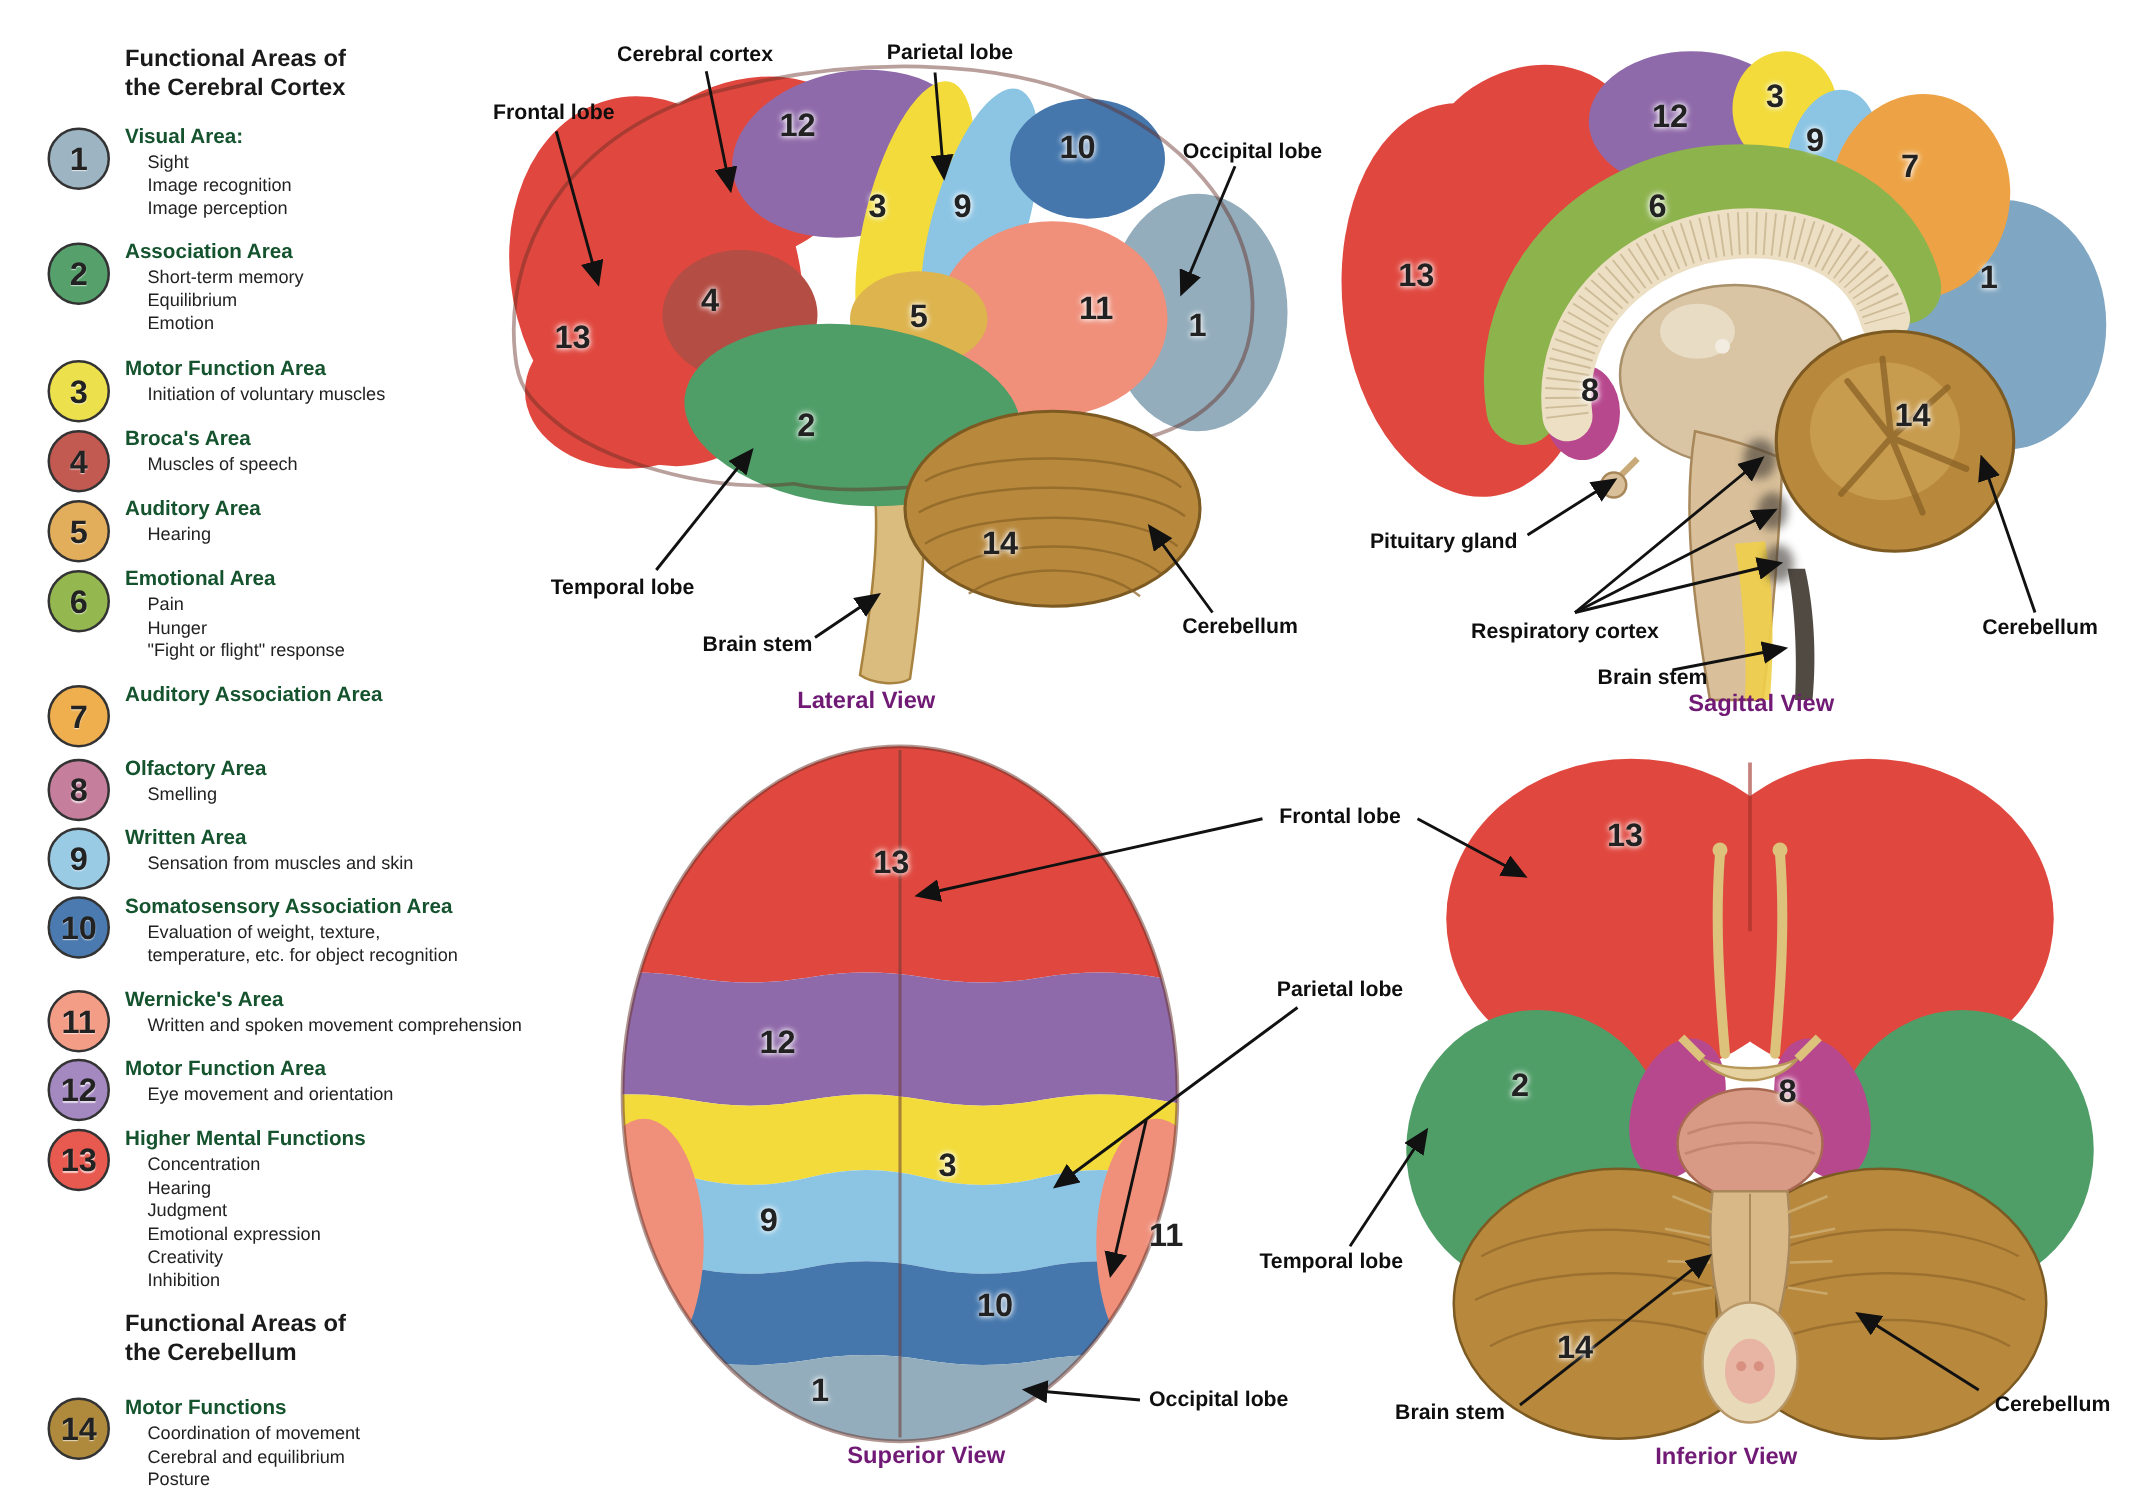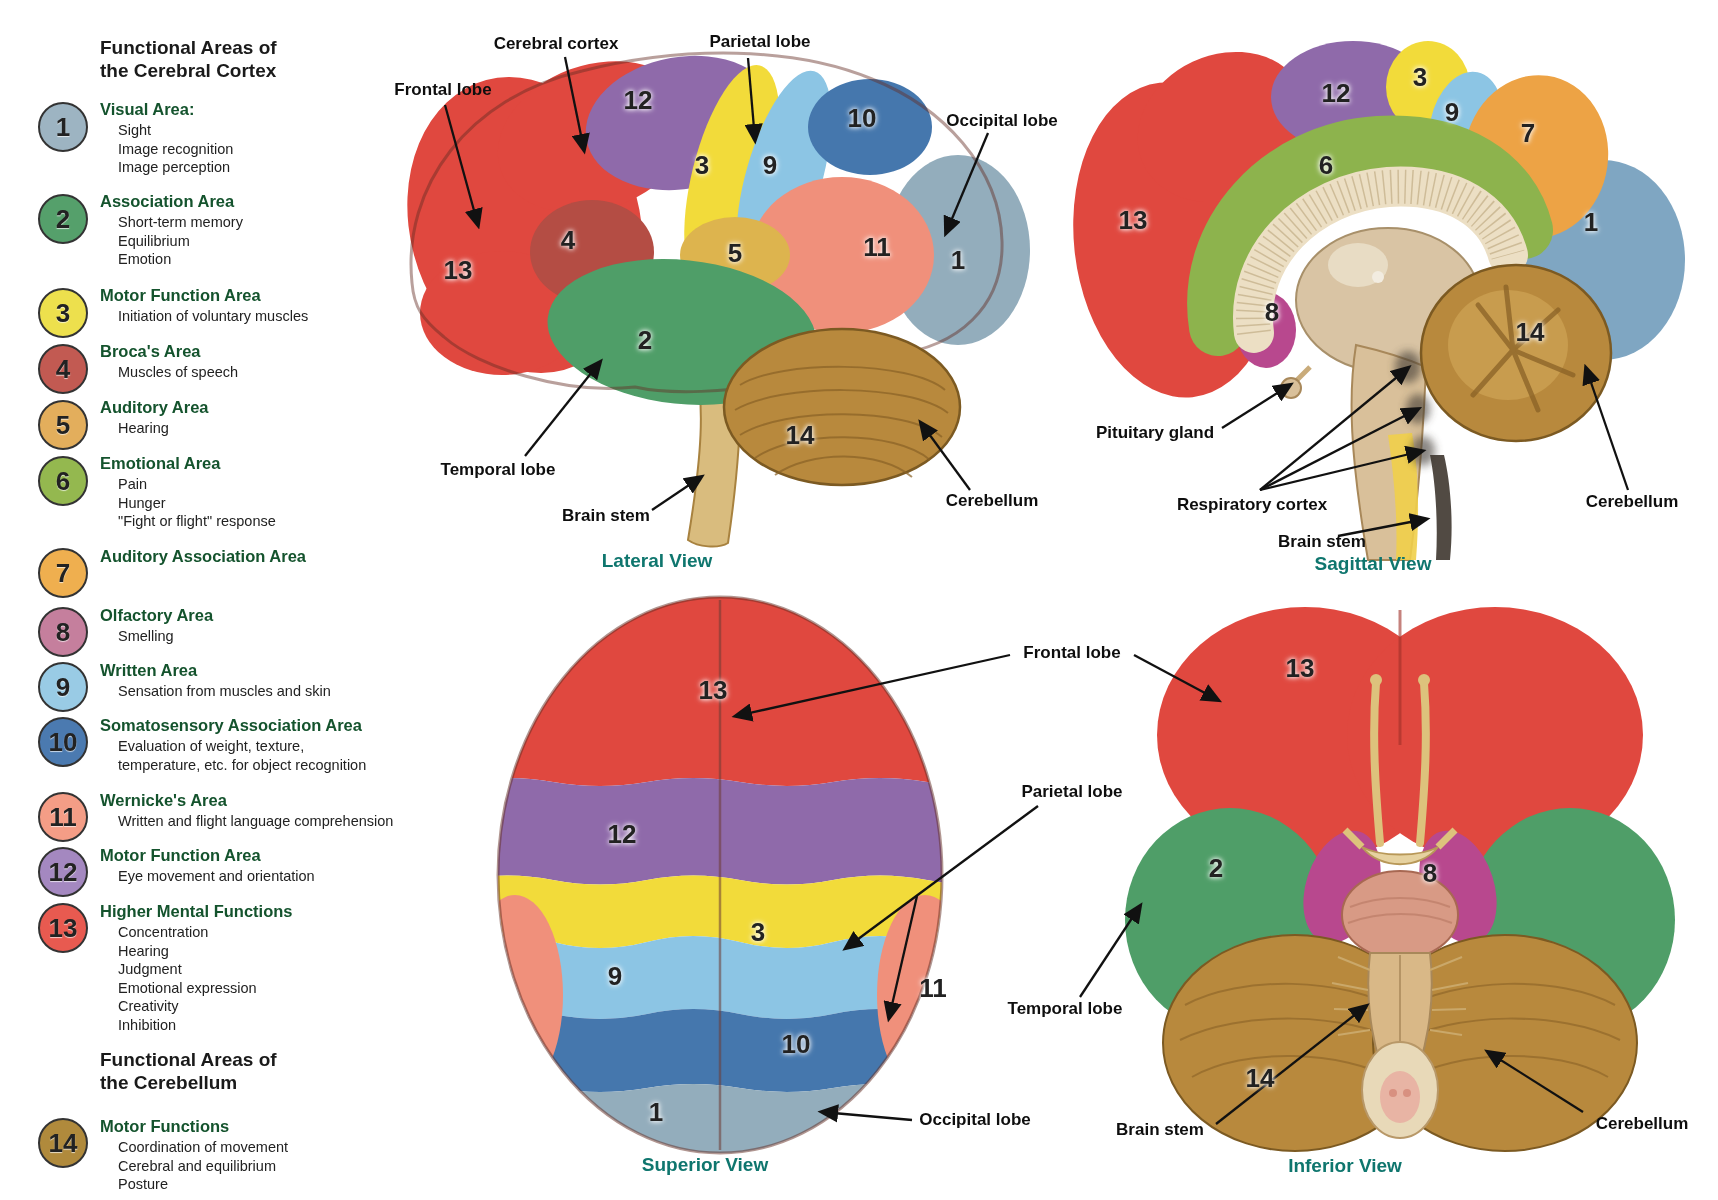--- a/index.html
+++ b/index.html
@@ -16,21 +16,21 @@
              text-shadow:0 1px 1px rgba(255,255,255,.7);}
   .lg-title{position:absolute;left:100px;width:360px;font-size:16.5px;font-weight:700;color:#14532d;}
   .lg-lines{position:absolute;left:118px;width:350px;font-size:14.5px;line-height:18.5px;color:#222;}
   
   svg.view{position:absolute;}
   .overlay{position:absolute;left:0;top:0;pointer-events:none;}
   
   .lbl{position:absolute;transform:translate(-50%,-50%);font-size:17px;font-weight:700;
        white-space:nowrap;color:#0e0e0e;}
   .cap{position:absolute;transform:translate(-50%,-50%);font-size:19px;font-weight:700;
-       white-space:nowrap;color:#0f766e;}
+       white-space:nowrap;color:#701a75;margin-left:36px;}
   .mk{position:absolute;transform:translate(-50%,-50%);font-size:26px;font-weight:600;color:#222;
       text-shadow:0 0 4px rgba(255,255,255,.95),0 0 6px rgba(255,255,255,.85);}
 </style>
 </head>
 <body>
 
 <div class="canvas">
 
   <div class="legend">
     <div class="lg-head" style="top:36px">Functional Areas of
@@ -129,21 +129,21 @@
           <div>Evaluation of weight, texture,</div>
           <div>temperature, etc. for object recognition</div>
         </div>
     </div>
     <div class="lg-item" style="top:0">
       <div class="lg-circle" style="top: 792px; background: rgb(244, 157, 134);">
           <span>11</span>
         </div>
       <div class="lg-title" style="top:791px">Wernicke's Area</div>
       <div class="lg-lines" style="top:812px">
-          <div>Written and flight language comprehension</div>
+          <div>Written and spoken movement comprehension</div>
         </div>
     </div>
     <div class="lg-item" style="top:0">
       <div class="lg-circle" style="top: 847px; background: rgb(164, 136, 192);">
           <span>12</span>
         </div>
       <div class="lg-title" style="top:846px">Motor Function Area</div>
       <div class="lg-lines" style="top:867px">
           <div>Eye movement and orientation</div>
         </div>

